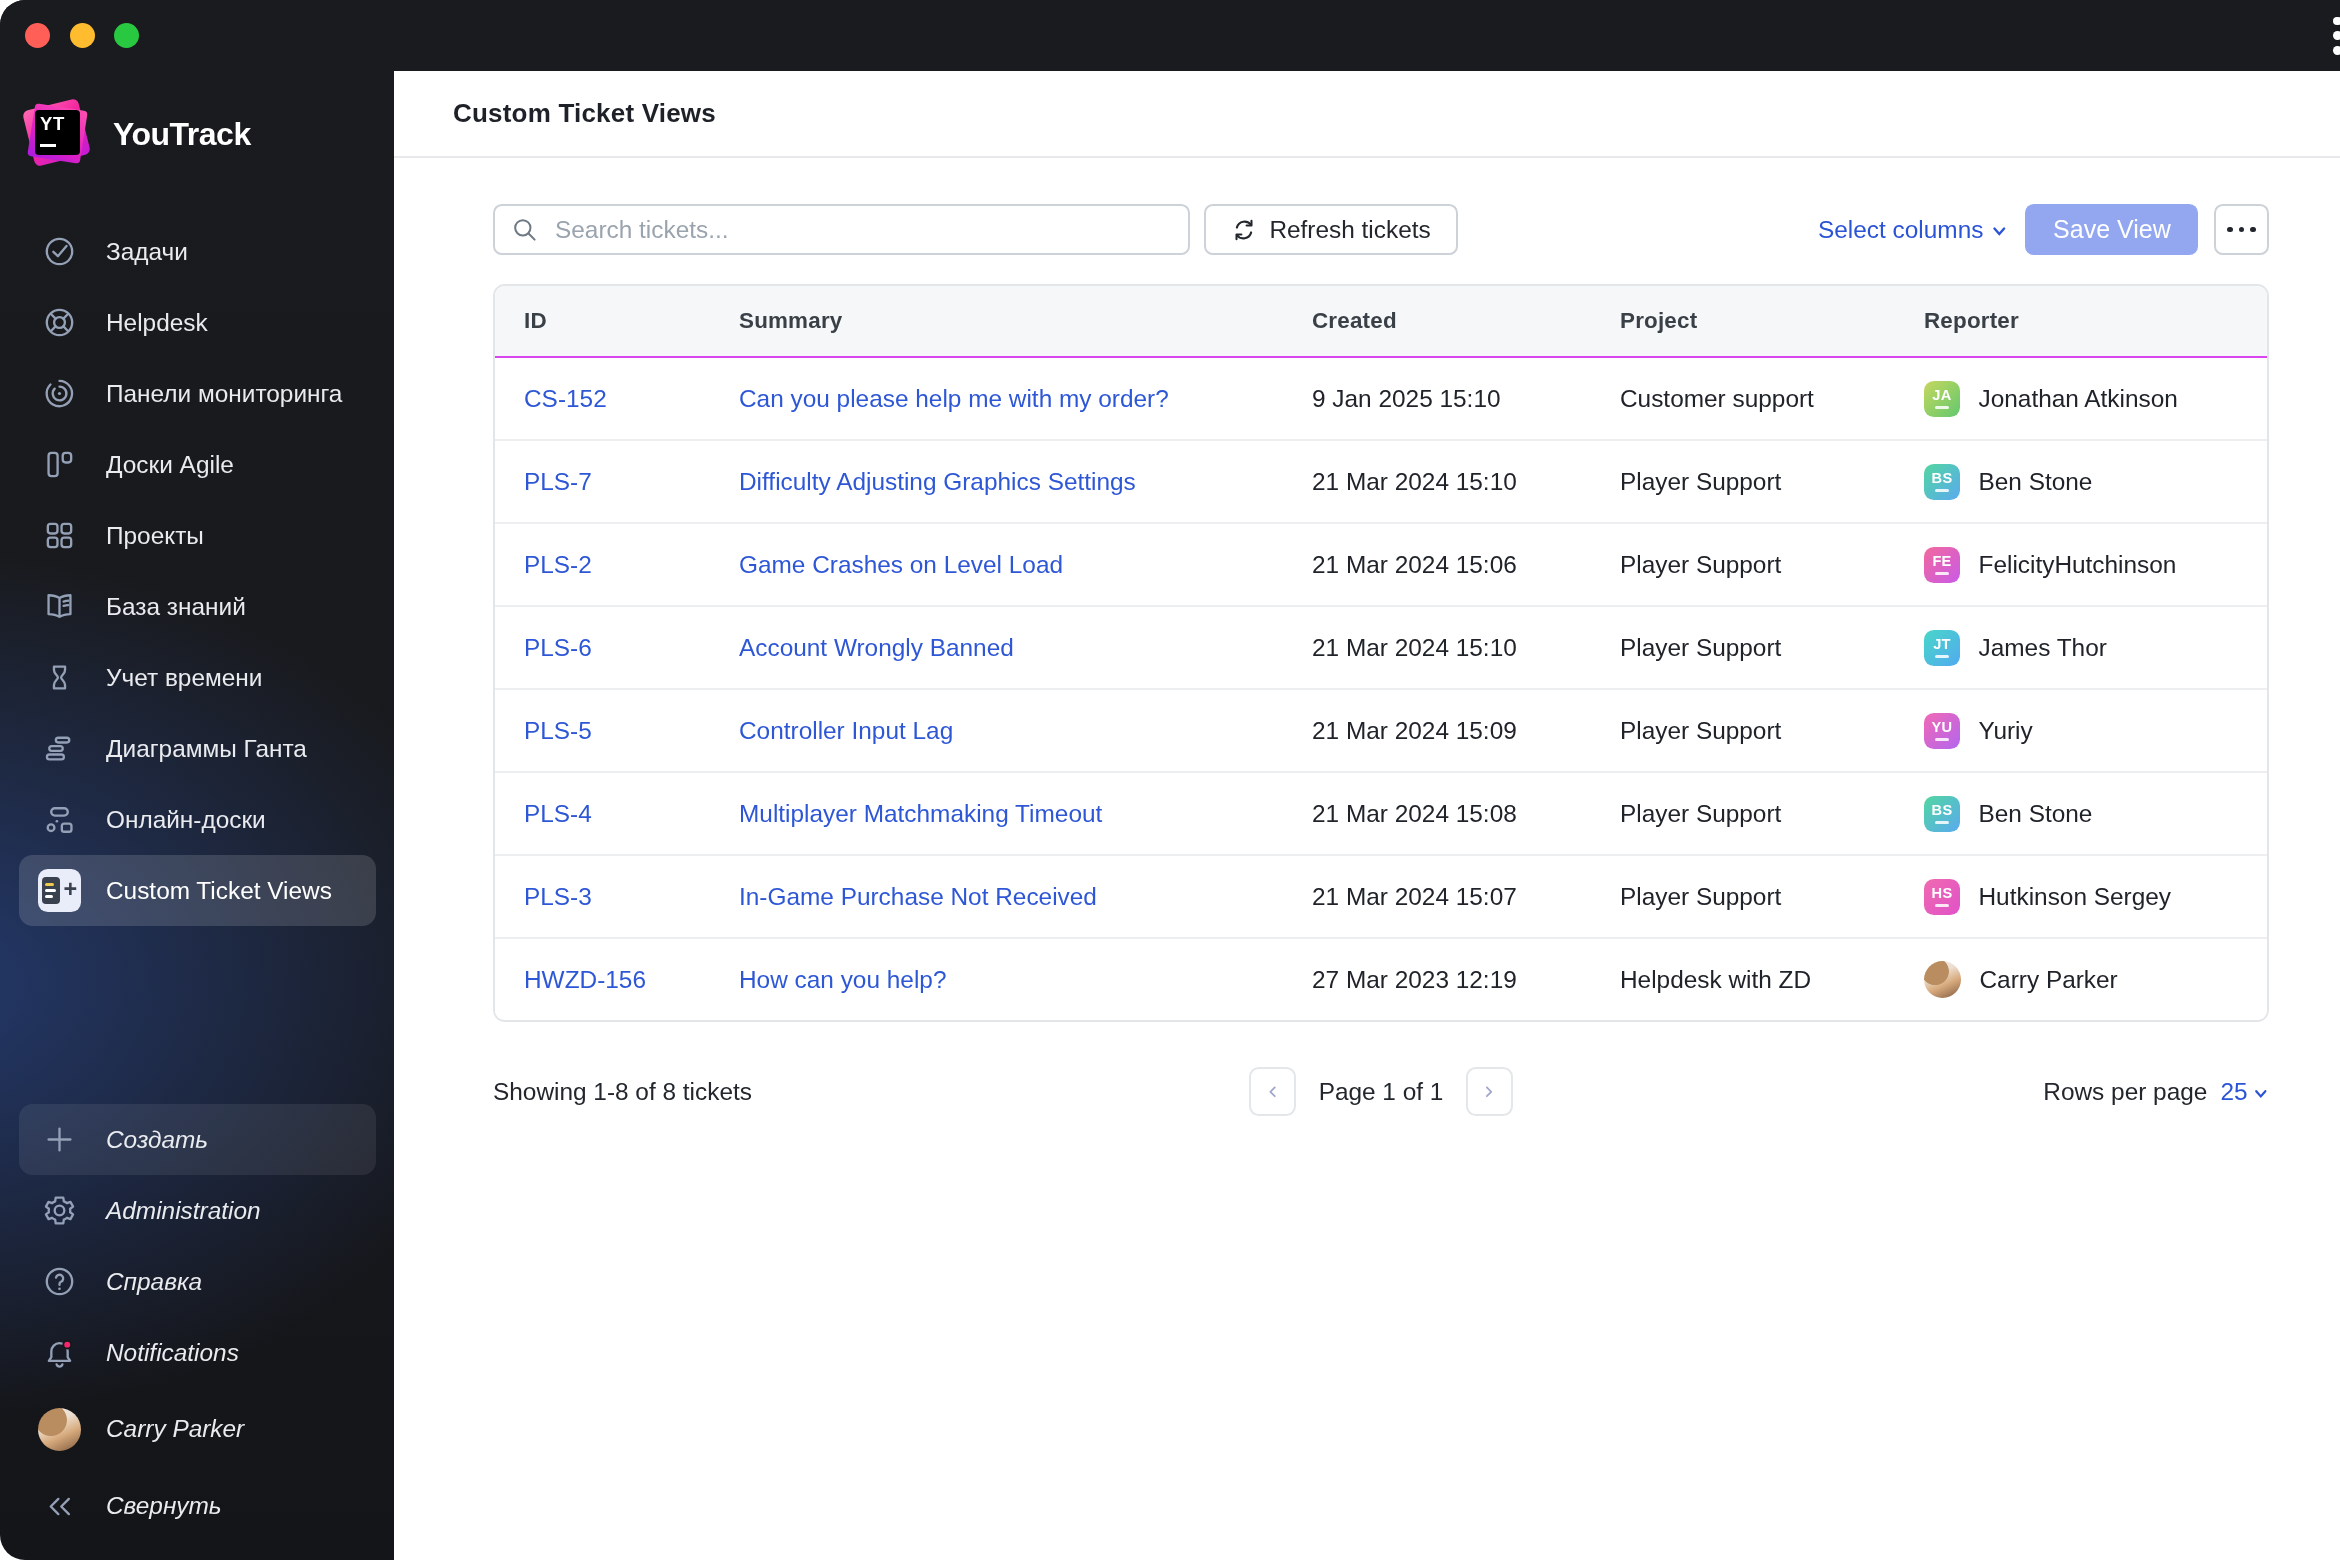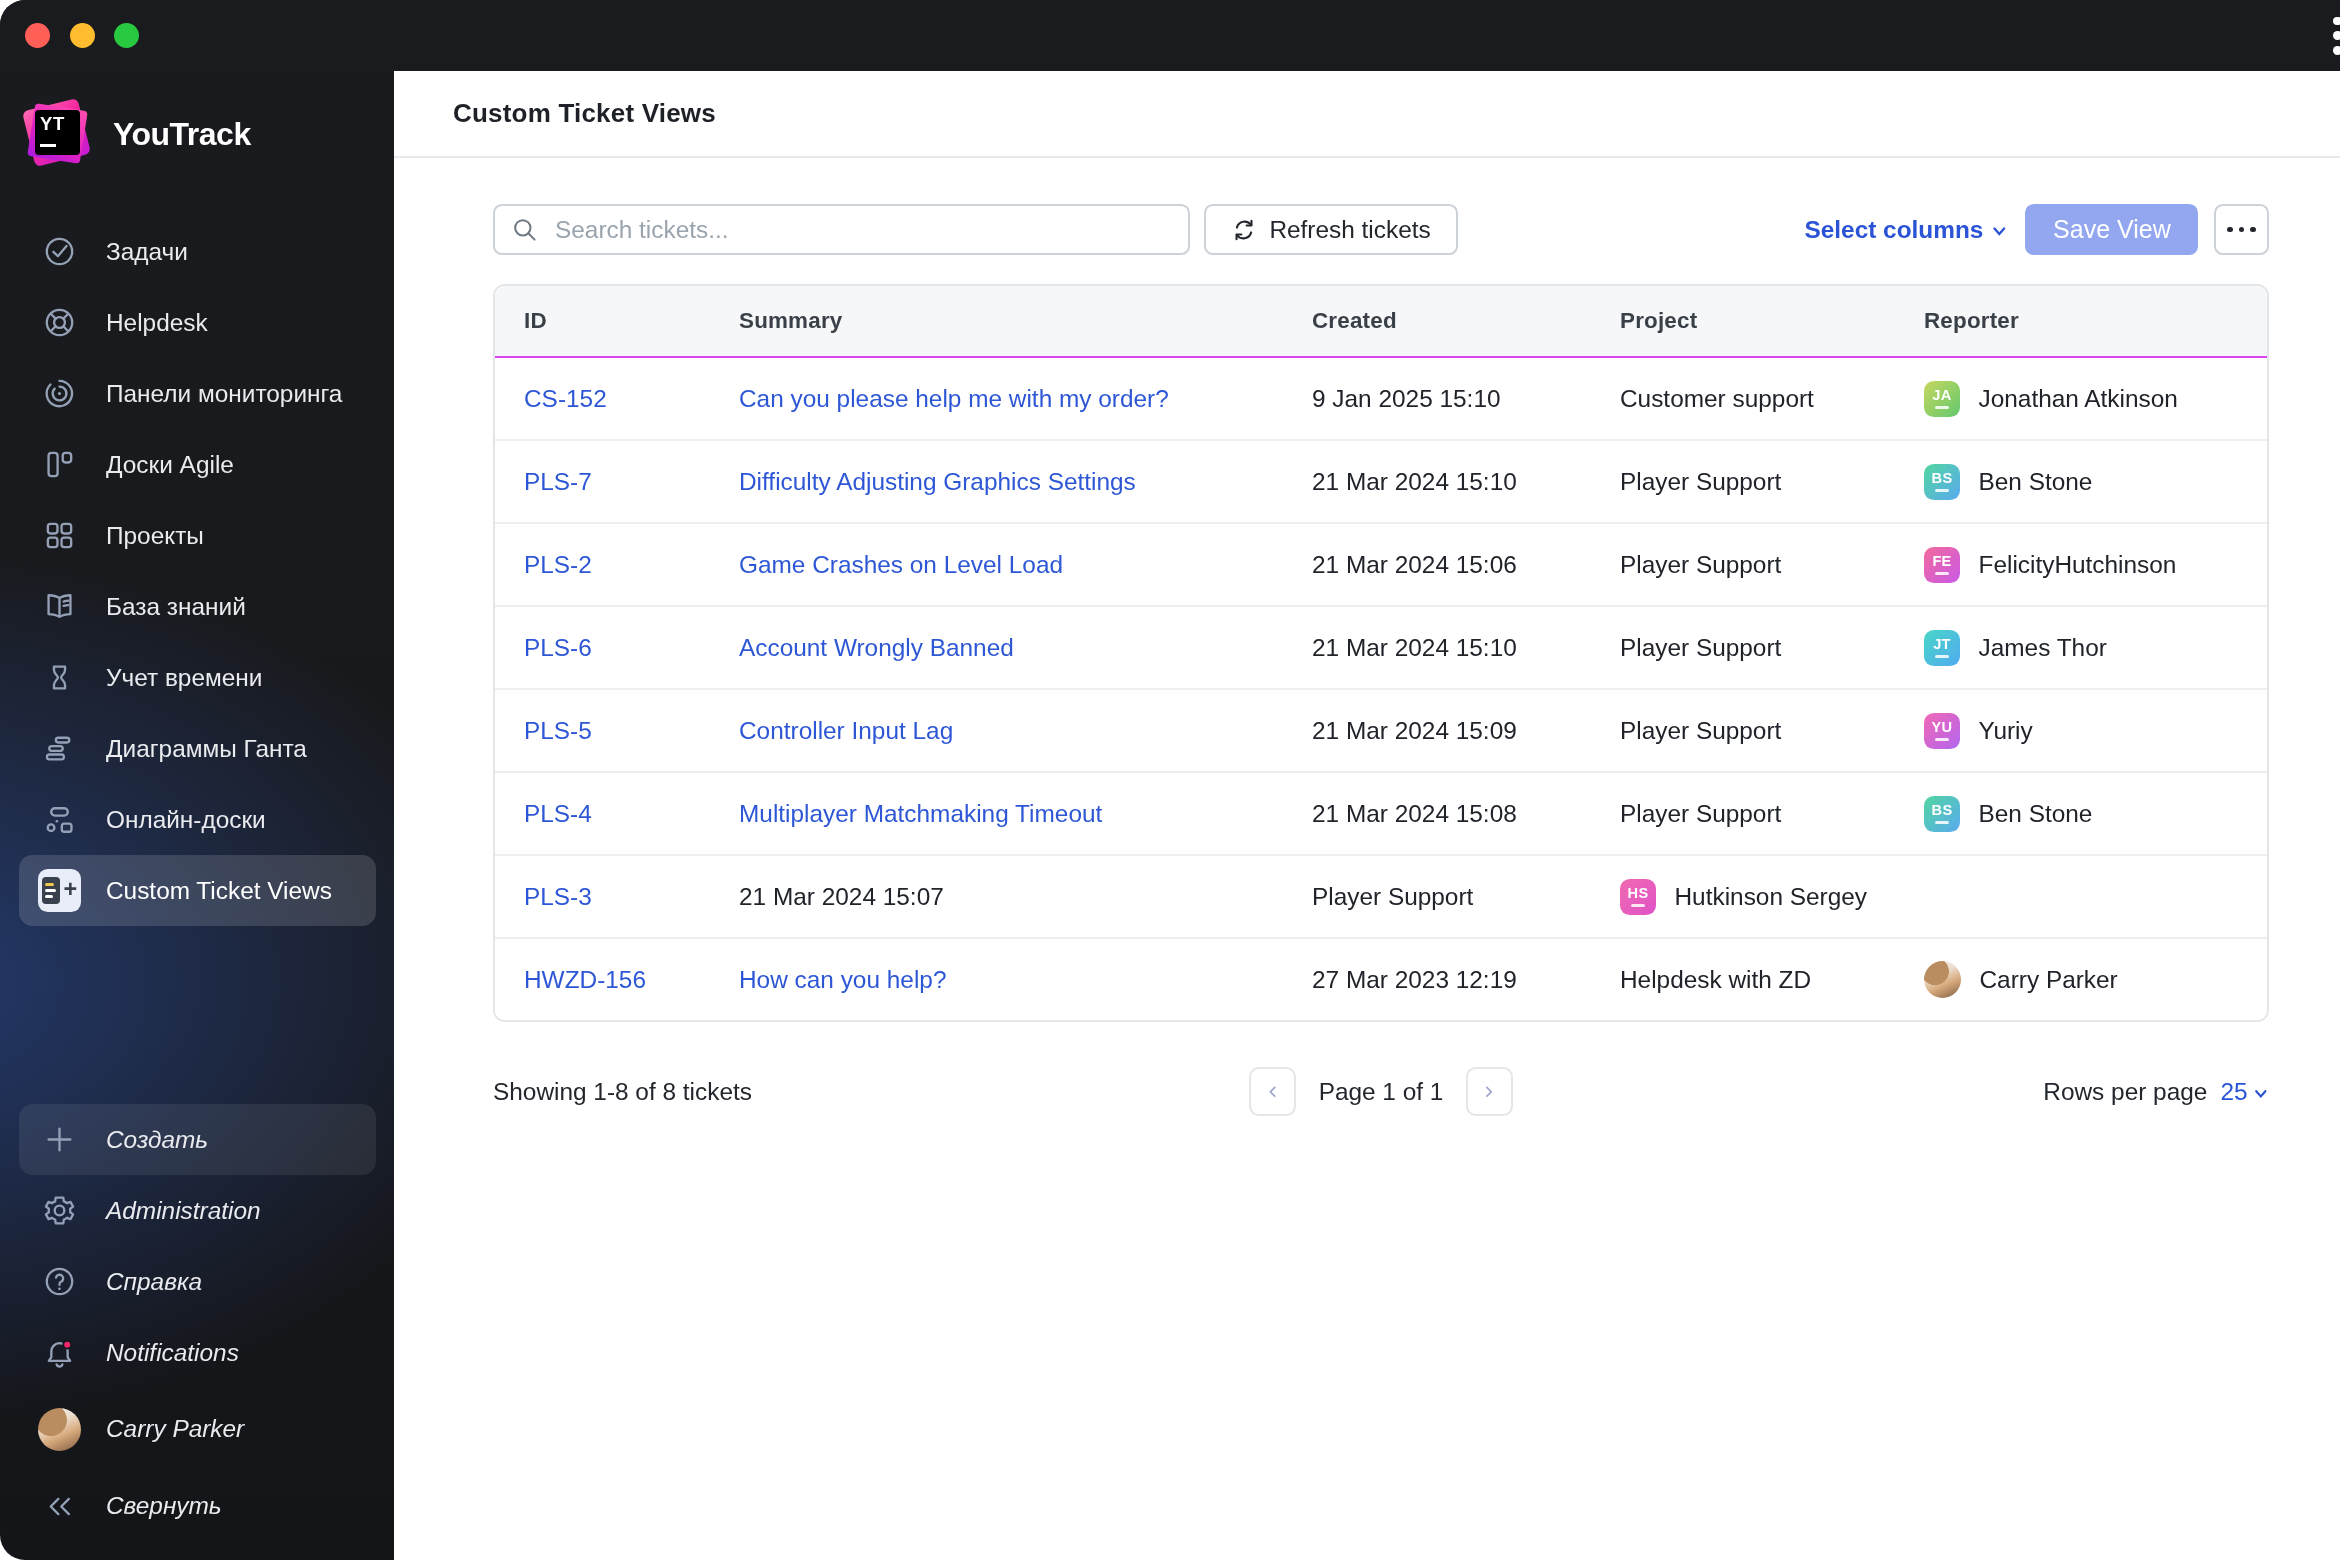--- a/index.html
+++ b/index.html
@@ -61,21 +61,21 @@
 
   .toolbar{margin-top:46px;display:flex;align-items:center;height:51px;}
   .searchbox{position:relative;width:697px;height:51px;box-sizing:border-box;flex:none;}
   .searchbox input{width:100%;height:100%;box-sizing:border-box;border:2px solid #ccd2d8;border-radius:8.8px;padding:0 19.5px 0 60px;font-size:24.4px;color:#23272d;font-family:inherit;outline:none;}
   .searchbox input::placeholder{color:#9aa4ae;}
   .searchbox .sicn{position:absolute;left:17.6px;top:11.7px;width:27px;height:27px;color:#6f7984;}
   .btn{display:flex;align-items:center;justify-content:center;height:51px;box-sizing:border-box;border:2px solid #ccd2d8;border-radius:8.8px;background:#fff;cursor:pointer;color:#23272d;font-size:24.4px;}
   .btn.refresh{margin-left:13.7px;gap:12.7px;padding:0 25px;}
   .btn.refresh svg{width:26px;height:26px;}
   .spacer{flex:1;}
-  .sel-cols{display:flex;align-items:center;gap:7.8px;color:#2b53d6;font-size:24.4px;cursor:pointer;white-space:nowrap;font-weight:bold;}
+  .sel-cols{display:flex;align-items:center;gap:7.8px;color:#2b53d6;font-size:24.4px;cursor:pointer;white-space:nowrap;}
   .sel-cols svg{width:16.6px;height:16.6px;margin-top:3.9px;}
   .btn.save{margin-left:17.6px;width:173px;background:#93a7f0;border:none;color:#fff;font-size:25px;}
   .btn.more{margin-left:15.6px;width:55px;gap:5.9px;}
   .btn.more i{width:5.9px;height:5.9px;border-radius:50%;background:#23272d;display:block;}
 
   .table{margin-top:29px;border:2px solid #e3e6e9;border-radius:11.7px;overflow:hidden;}
   .tgrid{display:grid;grid-template-columns:215px 573px 308px 304px 1fr;align-items:center;padding-left:29px;}
   .thead{height:70px;background:#f6f7f9;border-bottom:2px solid #d946ef;}
   .thead .th{font-size:22.4px;font-weight:700;color:#3a4047;letter-spacing:0.2px;}
   .trow{height:81px;border-top:2px solid #eceef0;background:#fff;}
@@ -415,20 +415,21 @@
               <div class="repcell">
                 <span class="avatar" style="background: linear-gradient(135deg, rgb(82, 214, 160), rgb(90, 170, 240));">
                   <b>BS</b>
                   <i></i>
                 </span>
                 <span class="cell">Ben Stone</span>
               </div>
             </div>
             <div class="tgrid trow">
               <div><a href="#">PLS-3</a></div>
+              <div><a href="#">In-Game Purchase Not Received</a></div>
               <div class="cell">21 Mar 2024 15:07</div>
               <div class="cell">Player Support</div>
               <div class="repcell">
                 <span class="avatar" style="background: linear-gradient(135deg, rgb(240, 106, 176), rgb(224, 82, 200));">
                   <b>HS</b>
                   <i></i>
                 </span>
                 <span class="cell">Hutkinson Sergey</span>
               </div>
             </div>

